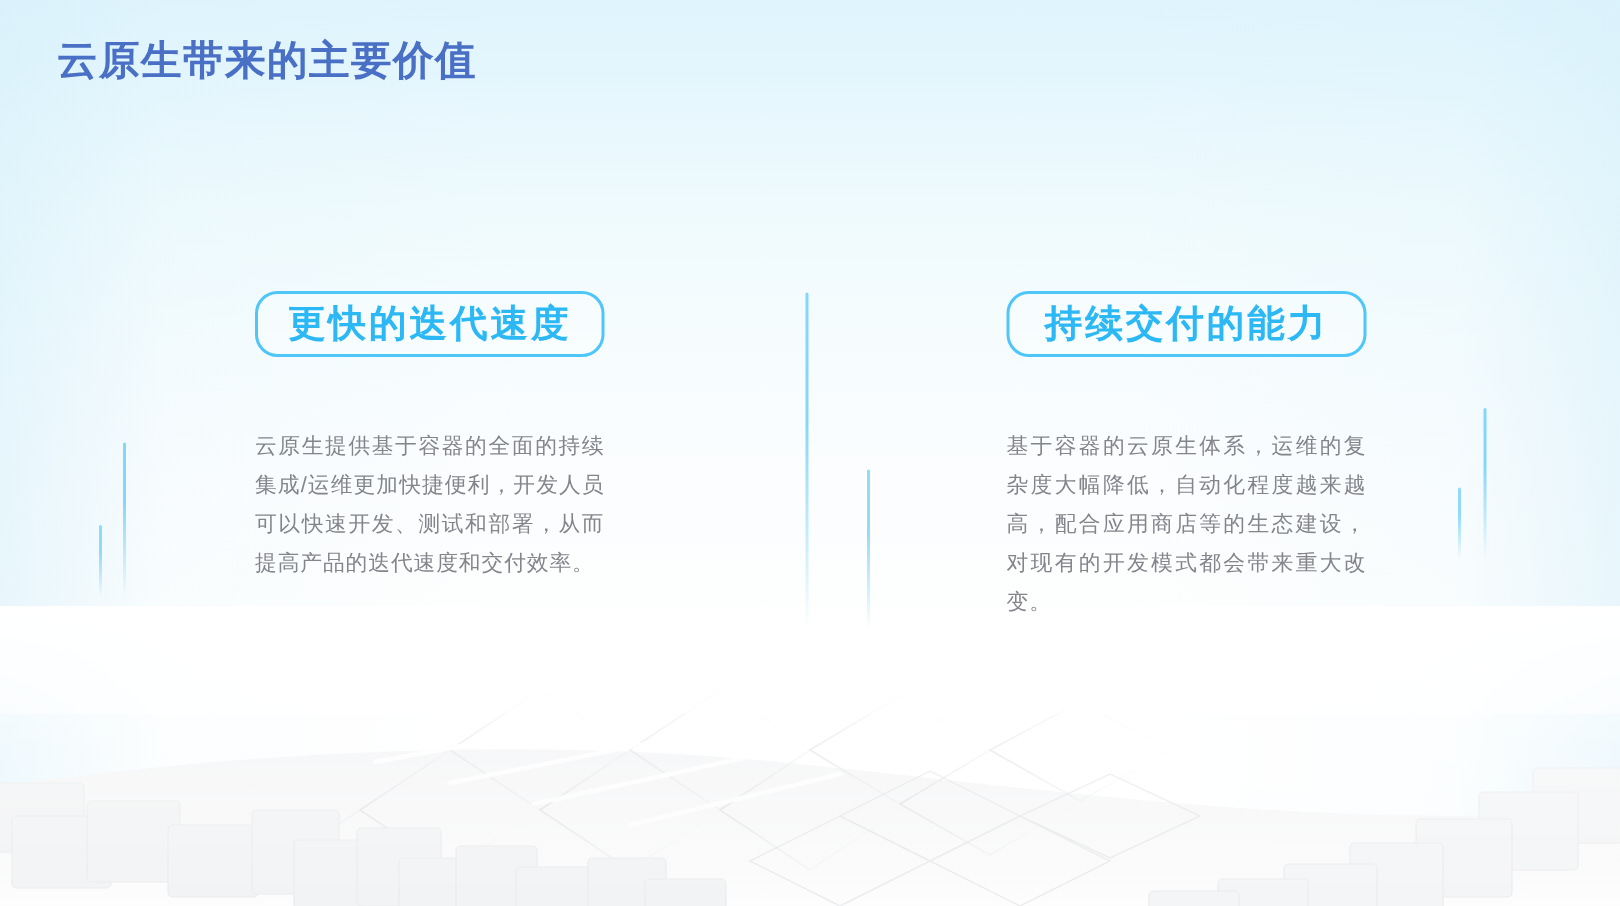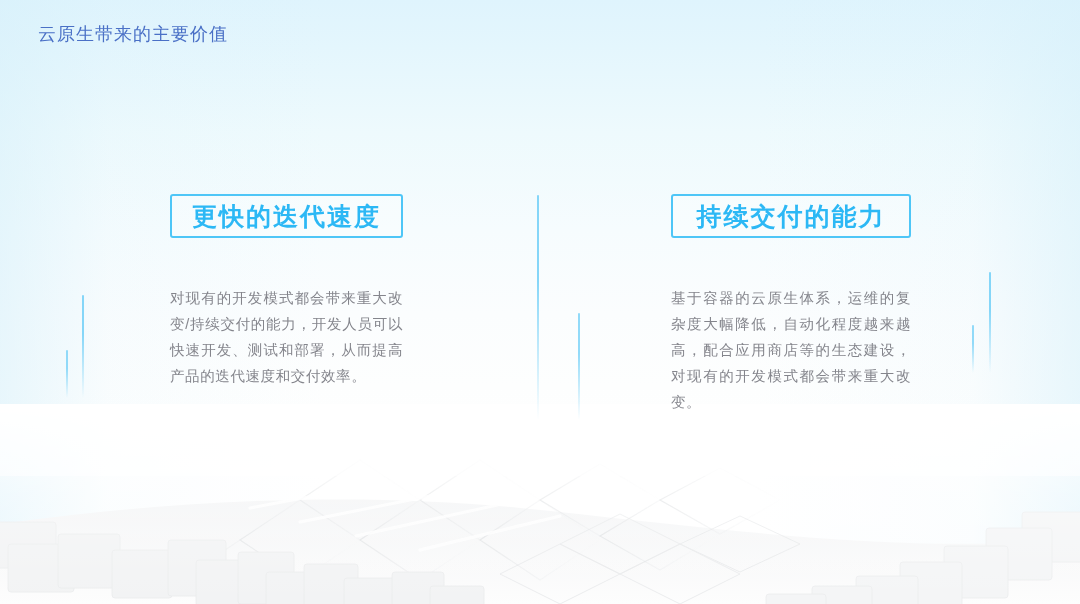--- a/index.html
+++ b/index.html
@@ -40,22 +40,22 @@
     pointer-events: none;
     z-index: 1;
   }
 
   
   .page-title {
     position: absolute;
     left: 38px;
     top: 22px;
     z-index: 6;
-    font-size: 18px;
-    font-weight: normal;
+    font-size: 27px;
+    font-weight: bold;
     letter-spacing: 1px;
     color: #4a70c6;
     white-space: nowrap;
   }
 
   
   .rule {
     position: absolute;
     width: 2px;
     z-index: 4;
@@ -64,21 +64,21 @@
 
   
   .column {
     position: absolute;
     z-index: 6;
   }
 
   .col-heading {
     box-sizing: border-box;
     border: 2px solid #4ec6f7;
-    border-radius: 3px;
+    border-radius: 15px;
     background: rgba(255,255,255,0.25);
     color: #2cb8f5;
     font-size: 25px;
     font-weight: 600;
     letter-spacing: 2px;
     text-align: center;
     line-height: 40px;
     height: 44px;
     white-space: nowrap;
   }
@@ -196,21 +196,21 @@
       <div class="rule" style="left: 66px; top: 350px; height: 48px; opacity: 0.85; background: linear-gradient(rgb(127, 212, 248) 0%, rgb(127, 212, 248) 38%, rgba(127, 212, 248, 0.45) 72%, rgba(127, 212, 248, 0) 100%);"></div>
       <div class="rule" style="left: 82px; top: 295px; height: 103px; opacity: 0.95; background: linear-gradient(rgb(127, 212, 248) 0%, rgb(127, 212, 248) 38%, rgba(127, 212, 248, 0.45) 72%, rgba(127, 212, 248, 0) 100%);"></div>
       <div class="rule" style="left: 537px; top: 195px; height: 225px; opacity: 0.95; background: linear-gradient(rgb(127, 212, 248) 0%, rgb(127, 212, 248) 38%, rgba(127, 212, 248, 0.45) 72%, rgba(127, 212, 248, 0) 100%);"></div>
       <div class="rule" style="left: 578px; top: 313px; height: 107px; opacity: 0.85; background: linear-gradient(rgb(127, 212, 248) 0%, rgb(127, 212, 248) 38%, rgba(127, 212, 248, 0.45) 72%, rgba(127, 212, 248, 0) 100%);"></div>
       <div class="rule" style="left: 972px; top: 325px; height: 48px; opacity: 0.85; background: linear-gradient(rgb(127, 212, 248) 0%, rgb(127, 212, 248) 38%, rgba(127, 212, 248, 0.45) 72%, rgba(127, 212, 248, 0) 100%);"></div>
       <div class="rule" style="left: 989px; top: 272px; height: 101px; opacity: 0.95; background: linear-gradient(rgb(127, 212, 248) 0%, rgb(127, 212, 248) 38%, rgba(127, 212, 248, 0.45) 72%, rgba(127, 212, 248, 0) 100%);"></div>
     </div>
 
   <div class="column" style="left:170px; top:194px; width:233px;">
     <div class="col-heading">更快的迭代速度</div>
-    <div class="col-body">对现有的开发模式都会带来重大改变/持续交付的能力，开发人员可以快速开发、测试和部署，从而提高产品的迭代速度和交付效率。</div>
+    <div class="col-body">云原生提供基于容器的全面的持续集成/运维更加快捷便利，开发人员可以快速开发、测试和部署，从而提高产品的迭代速度和交付效率。</div>
   </div>
 
   <div class="column" style="left:671px; top:194px; width:240px;">
     <div class="col-heading">持续交付的能力</div>
     <div class="col-body">基于容器的云原生体系，运维的复杂度大幅降低，自动化程度越来越高，配合应用商店等的生态建设，对现有的开发模式都会带来重大改变。</div>
   </div>
 
 </div>
 
 </body></html>

